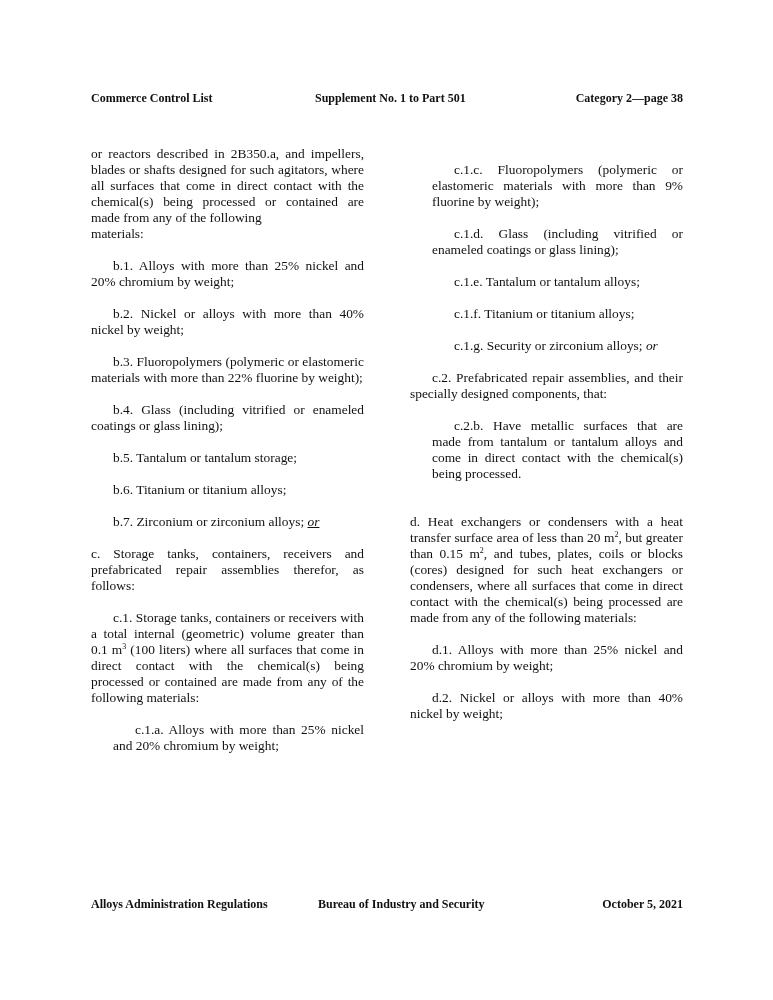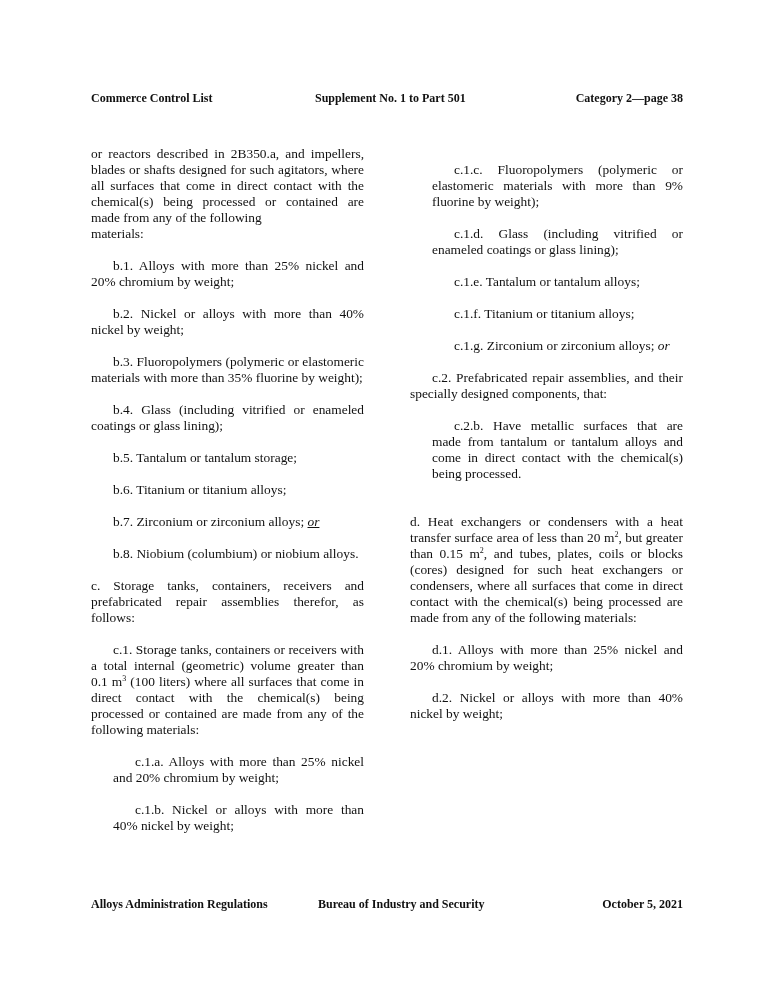--- a/index.html
+++ b/index.html
@@ -38,38 +38,36 @@
   <span>Commerce Control List</span>
   <span class="mid">Supplement No. 1 to Part 501</span>
   <span>Category 2—page 38</span>
 </div>
 
 <div class="col col-left">
   <p class="p" style="margin-bottom:0">or reactors described in 2B350.a, and impellers, blades or shafts designed for such agitators, where all surfaces that come in direct contact with the chemical(s) being processed or contained are made from any of the following</p>
   <p class="p nb">materials:</p>
   <p class="p ind1">b.1. Alloys with more than 25% nickel and 20% chromium by weight;</p>
   <p class="p ind1">b.2. Nickel or alloys with more than 40% nickel by weight;</p>
-  <p class="p ind1">b.3. Fluoropolymers (polymeric or elastomeric materials with more than 35% fluorine by weight);</p>
+  <p class="p ind1">b.3. Fluoropolymers (polymeric or elastomeric materials with more than 22% fluorine by weight);</p>
   <p class="p ind1">b.4. Glass (including vitrified or enameled coatings or glass lining);</p>
   <p class="p ind1">b.5. Tantalum or tantalum storage;</p>
   <p class="p ind1">b.6. Titanium or titanium alloys;</p>
   <p class="p ind1 nb"><span>b.7. Zirconium or zirconium alloys; </span><span class="u">or</span></p>
-  <p class="p ind1">b.8. Niobium (columbium) or niobium alloys.</p>
   <p class="p">c. Storage tanks, containers, receivers and prefabricated repair assemblies therefor, as follows:</p>
   <p class="p ind1"><span>c.1. Storage tanks, containers or receivers with a total internal (geometric) volume greater than 0.1 m</span><sup>3</sup><span> (100 liters) where all surfaces that come in direct contact with the chemical(s) being processed or contained are made from any of the following materials:</span></p>
   <p class="p ind2">c.1.a. Alloys with more than 25% nickel and 20% chromium by weight;</p>
-  <p class="p ind2">c.1.b. Nickel or alloys with more than 40% nickel by weight;</p>
 </div>
 
 <div class="col col-right">
   <p class="p ind2" style="margin-top:16px">c.1.c. Fluoropolymers (polymeric or elastomeric materials with more than 9% fluorine by weight);</p>
   <p class="p ind2">c.1.d. Glass (including vitrified or enameled coatings or glass lining);</p>
   <p class="p ind2">c.1.e. Tantalum or tantalum alloys;</p>
   <p class="p ind2">c.1.f. Titanium or titanium alloys;</p>
-  <p class="p ind2 nb"><span>c.1.g. Zirconium or zirconium alloys; </span><span class="i">or</span></p>
+  <p class="p ind2 nb"><span>c.1.g. Security or zirconium alloys; </span><span class="i">or</span></p>
   <p class="p ind1">c.2. Prefabricated repair assemblies, and their specially designed components, that:</p>
   <p class="p ind2" style="margin-bottom:32px">c.2.b. Have metallic surfaces that are made from tantalum or tantalum alloys and come in direct contact with the chemical(s) being processed.</p>
   <p class="p"><span>d. Heat exchangers or condensers with a heat transfer surface area of less than 20 m</span><sup>2</sup><span>, but greater than 0.15 m</span><sup>2</sup><span>, and tubes, plates, coils or blocks (cores) designed for such heat exchangers or condensers, where all surfaces that come in direct contact with the chemical(s) being processed are made from any of the following materials:</span></p>
   <p class="p ind1">d.1. Alloys with more than 25% nickel and 20% chromium by weight;</p>
   <p class="p ind1">d.2. Nickel or alloys with more than 40% nickel by weight;</p>
 </div>
 
 <div class="ftr">
   <span>Alloys Administration Regulations</span>
   <span class="mid">Bureau of Industry and Security</span>

